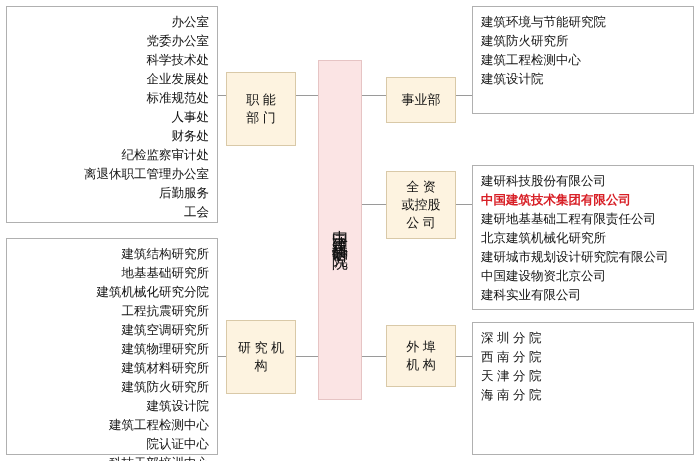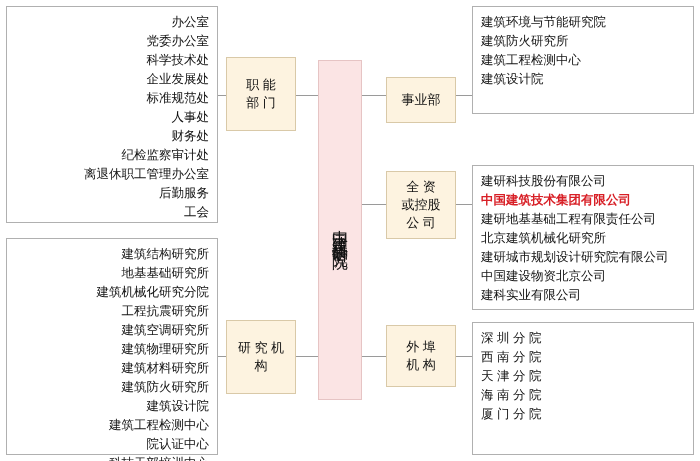--- a/index.html
+++ b/index.html
@@ -119,21 +119,21 @@
     <div class="row">建筑防火研究所</div>
     <div class="row">建筑设计院</div>
     <div class="row">建筑工程检测中心</div>
     <div class="row">院认证中心</div>
     <div class="row">科技干部培训中心</div>
   </div>
 
   <div class="ln lh" style="left:218px; top:95px; width:24px;"></div>
   <div class="ln lh" style="left:218px; top:356px; width:24px;"></div>
 
-  <div class="group-box" id="grp-func" style="left:226px; top:57px; width:70px; height:74px;">
+  <div class="group-box" id="grp-func" style="left:226px; top:72px; width:70px; height:74px;">
     <div class="spread2">
       <span>职 能</span>
       <span>部 门</span>
     </div>
   </div>
 
   <div class="group-box" id="grp-res" style="left:226px; top:320px; width:70px; height:74px;">
     <div class="spread2">
       <span>研 究 机</span>
       <span>构</span>
@@ -191,16 +191,15 @@
     <div class="row">建研城市规划设计研究院有限公司</div>
     <div class="row">中国建设物资北京公司</div>
     <div class="row">建科实业有限公司</div>
   </div>
 
   <div class="box list-box left-align" style="left:472px; top:322px; width:222px; height:133px;">
     <div class="row">深 圳 分 院</div>
     <div class="row">西 南 分 院</div>
     <div class="row">天 津 分 院</div>
     <div class="row">海 南 分 院</div>
-    <div class="row">厦 门 分 院</div>
   </div>
 
 </div>
 
 </body></html>

